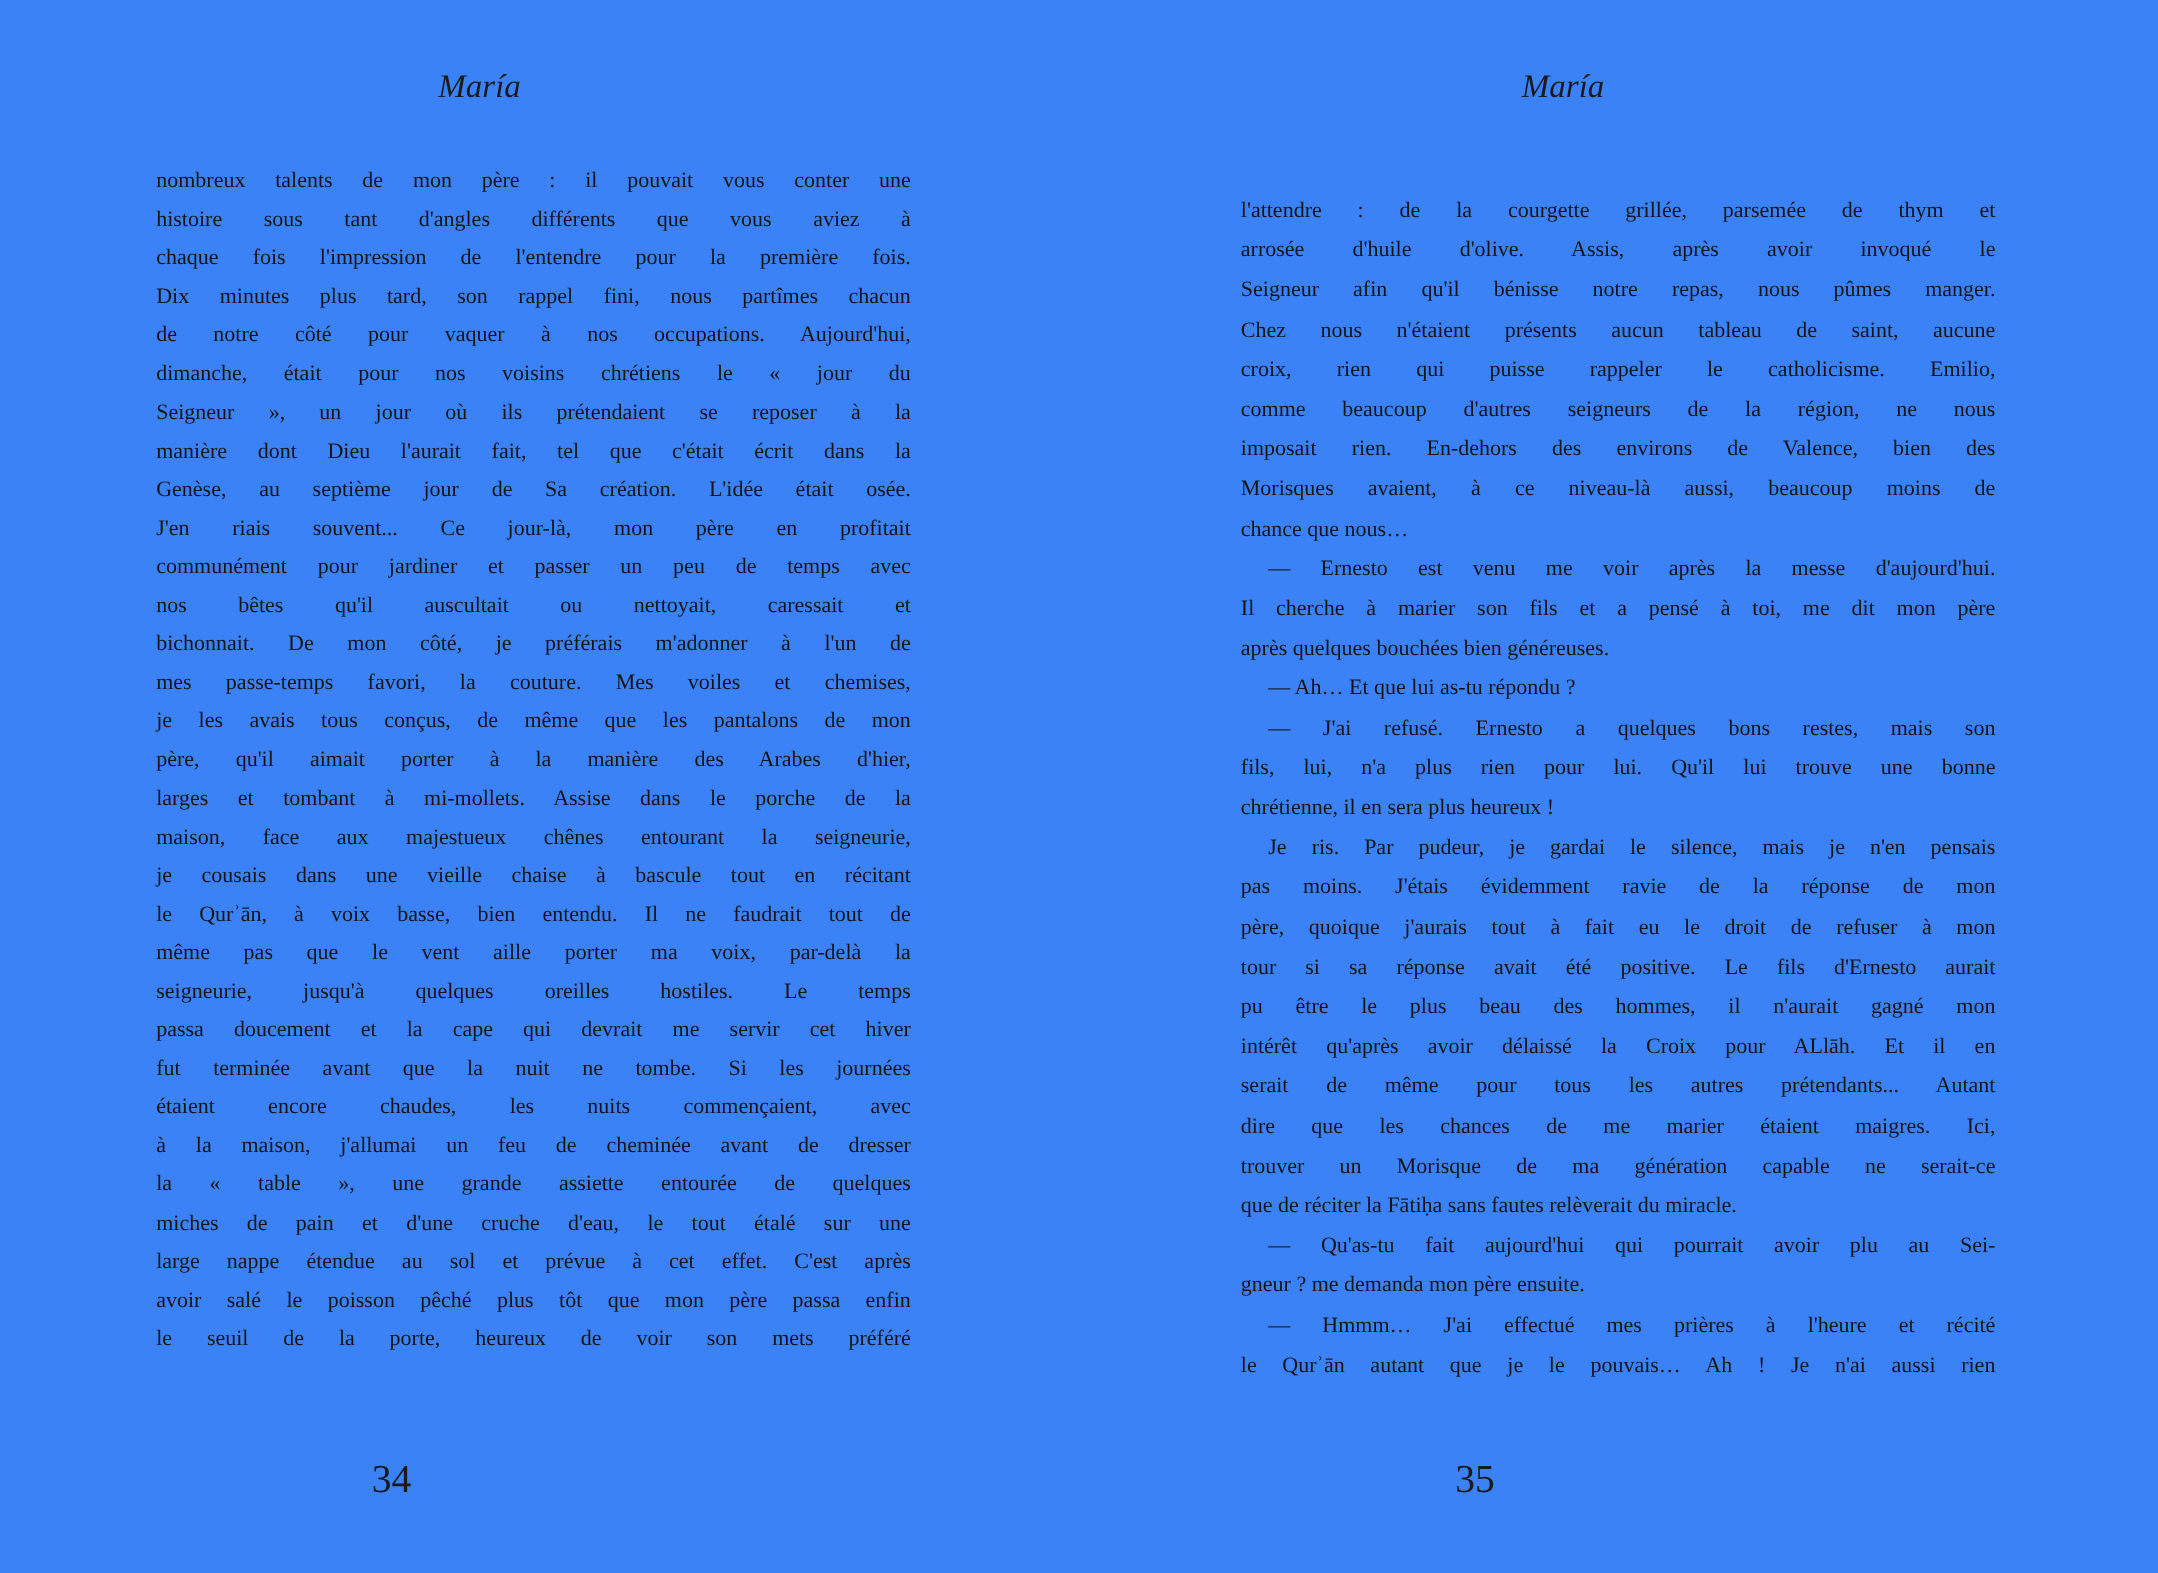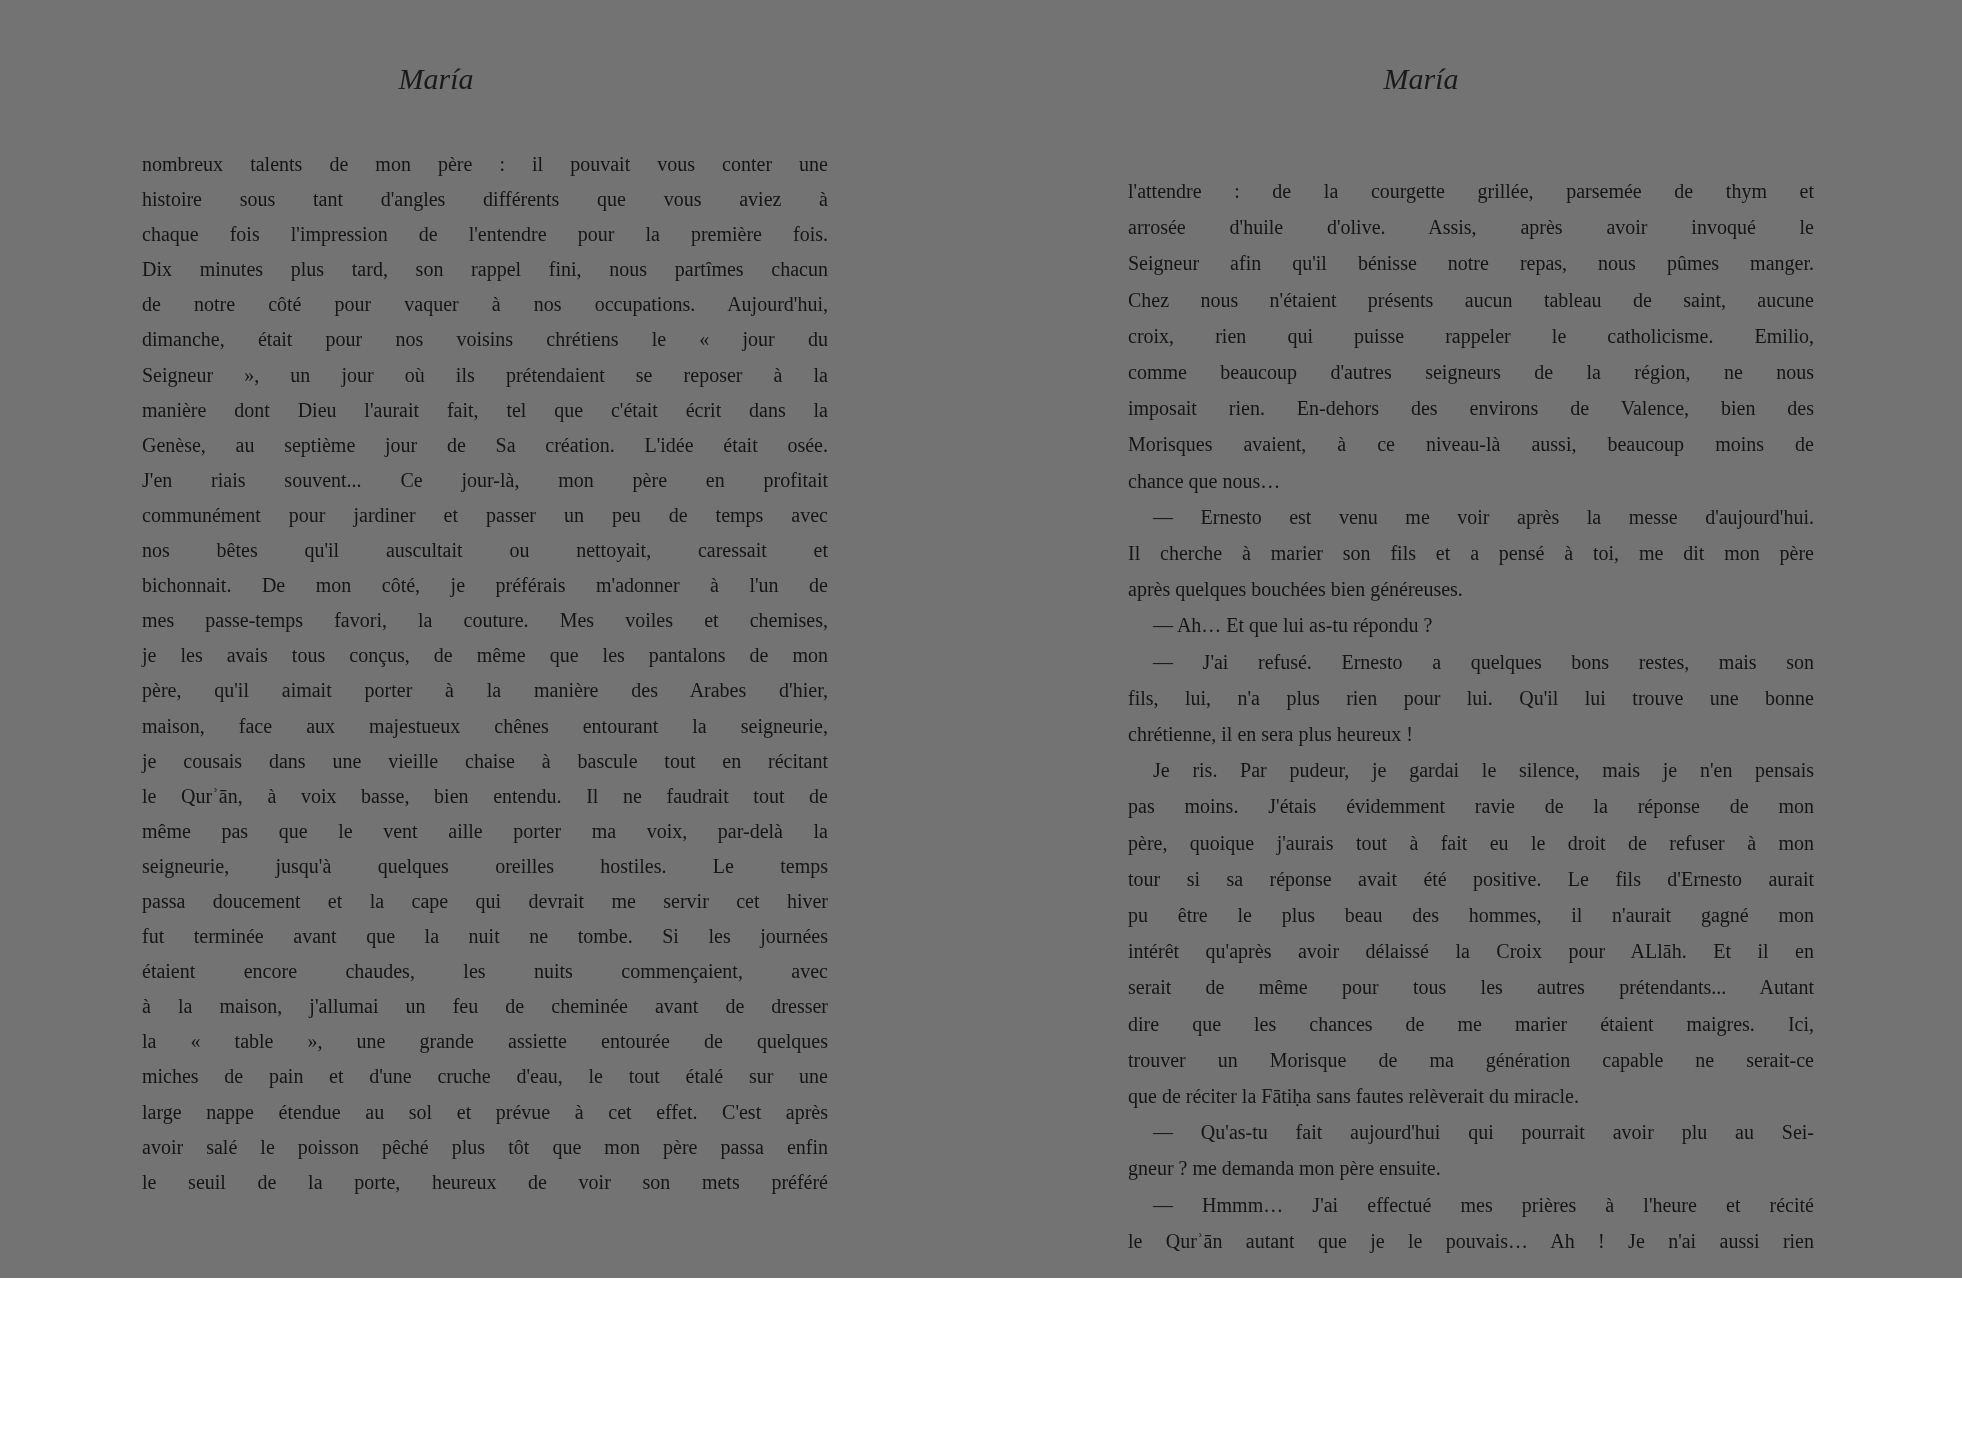--- a/index.html
+++ b/index.html
@@ -1,20 +1,20 @@
 <!DOCTYPE html>
 <html lang="fr"><head>
 <meta charset="utf-8">
 <title>María — pages 34–35</title>
 <style>
   html,body{margin:0;padding:0;background:#ffffff;}
   .spread{
     position:relative;
-    width:1962px;height:1278px;
-    background:#737373;
+    width:1962px;height:1430px;
+    background:#3b82f6;
     overflow:hidden;
     font-family:"Liberation Serif","DejaVu Serif",serif;
     color:#161616;
   }
   .running-header{
     position:absolute;top:62px;width:220px;
     text-align:center;
     font-style:italic;font-size:30px;line-height:34px;
     color:#1a1a1a;
   }
@@ -67,20 +67,21 @@
         <div class="line jl">Seigneur », un jour où ils prétendaient se reposer à la</div>
         <div class="line jl">manière dont Dieu l'aurait fait, tel que c'était écrit dans la</div>
         <div class="line jl">Genèse, au septième jour de Sa création. L'idée était osée.</div>
         <div class="line jl">J'en riais souvent... Ce jour-là, mon père en profitait</div>
         <div class="line jl">communément pour jardiner et passer un peu de temps avec</div>
         <div class="line jl">nos bêtes qu'il auscultait ou nettoyait, caressait et</div>
         <div class="line jl">bichonnait. De mon côté, je préférais m'adonner à l'un de</div>
         <div class="line jl">mes passe-temps favori, la couture. Mes voiles et chemises,</div>
         <div class="line jl">je les avais tous conçus, de même que les pantalons de mon</div>
         <div class="line jl">père, qu'il aimait porter à la manière des Arabes d'hier,</div>
+        <div class="line jl">larges et tombant à mi-mollets. Assise dans le porche de la</div>
         <div class="line jl">maison, face aux majestueux chênes entourant la seigneurie,</div>
         <div class="line jl">je cousais dans une vieille chaise à bascule tout en récitant</div>
         <div class="line jl">le Qurʾān, à voix basse, bien entendu. Il ne faudrait tout de</div>
         <div class="line jl">même pas que le vent aille porter ma voix, par-delà la</div>
         <div class="line jl">seigneurie, jusqu'à quelques oreilles hostiles. Le temps</div>
         <div class="line jl">passa doucement et la cape qui devrait me servir cet hiver</div>
         <div class="line jl">fut terminée avant que la nuit ne tombe. Si les journées</div>
         <div class="line jl">étaient encore chaudes, les nuits commençaient, avec</div>
         <div class="line jl">à la maison, j'allumai un feu de cheminée avant de dresser</div>
         <div class="line jl">la « table », une grande assiette entourée de quelques</div>

